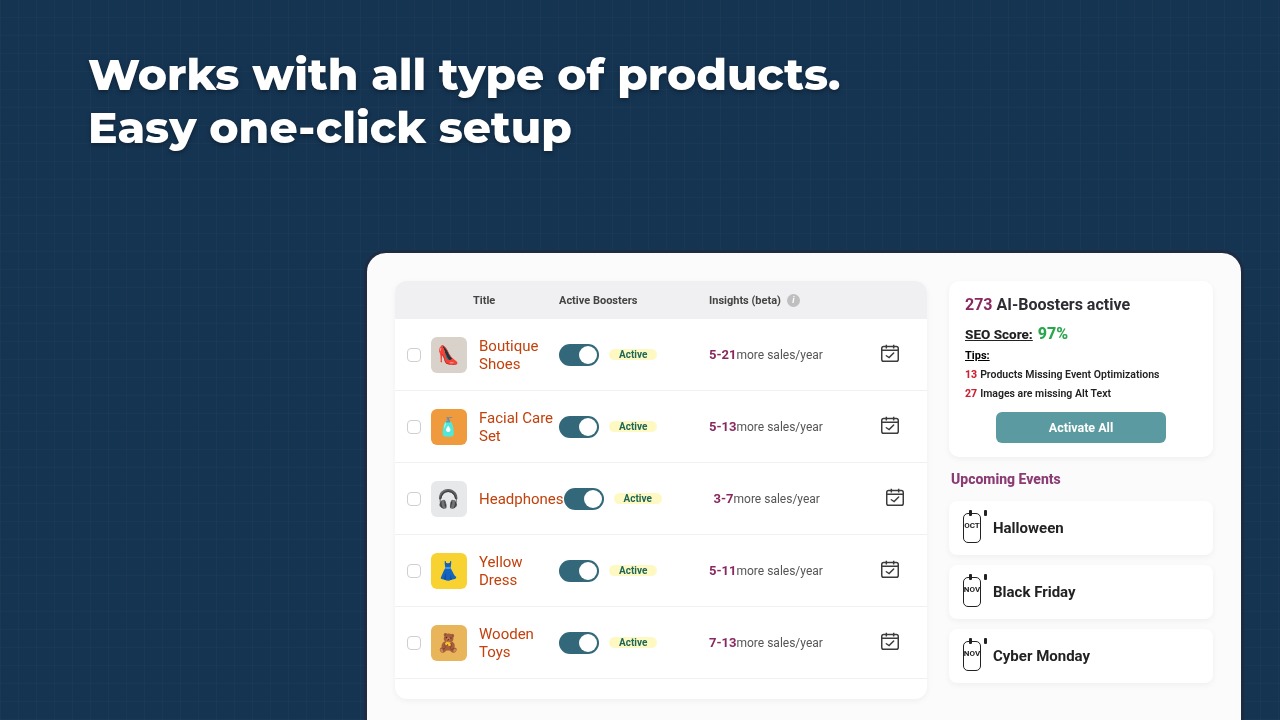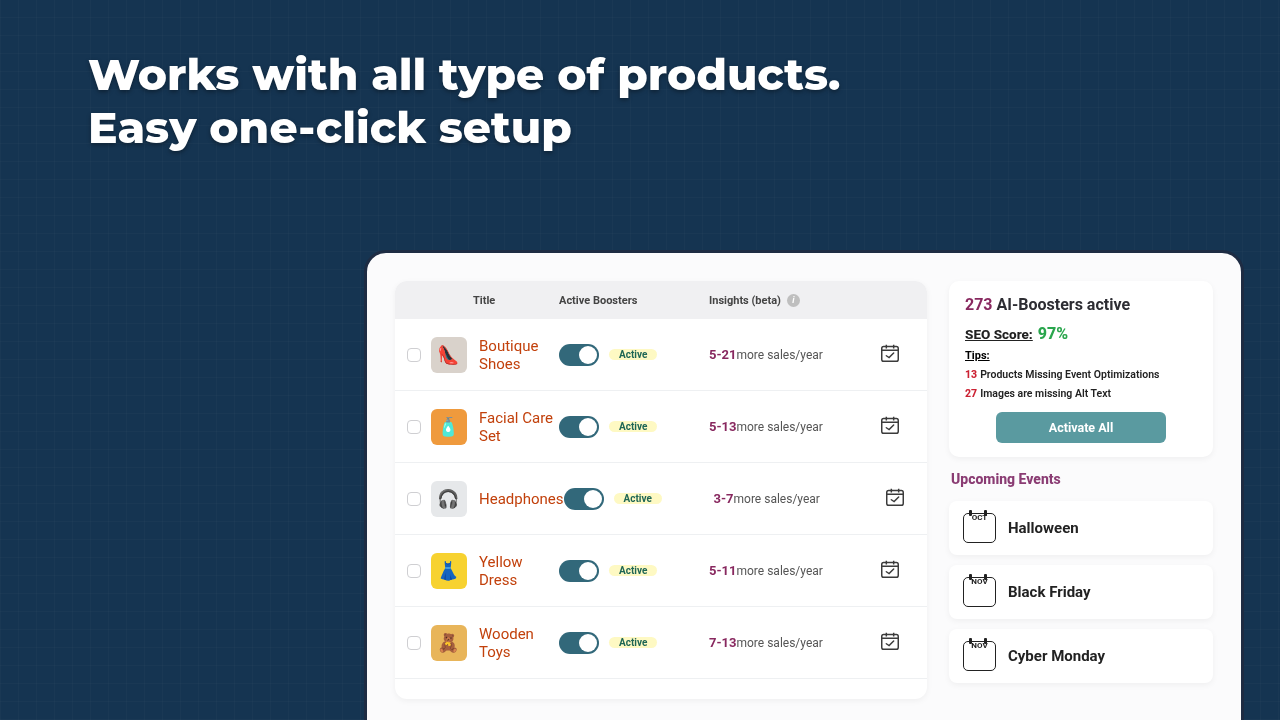--- a/index.html
+++ b/index.html
@@ -100,23 +100,23 @@
     padding: 8px 0; text-align: center; font-size: 12.5px; font-weight: 700;
     cursor: pointer;
   }
   .events-title { color: #8a3c73; font-weight: 800; font-size: 14px; padding-left: 2px; }
   .event {
     background: #fff; border-radius: 8px; padding: 12px 14px;
     box-shadow: 0 2px 6px rgba(0,0,0,.05);
     display: flex; align-items: center; gap: 12px; font-size: 15px; font-weight: 700; color: #222;
   }
   .ev-cal {
-    width: 33px; height: 30px; border: 1.8px solid #222; border-radius: 5px;
+    width: 18px; height: 30px; border: 1.8px solid #222; border-radius: 5px;
     display: flex; flex-direction: column; align-items: center; justify-content: flex-end;
-    font-size: 8px; font-weight: 700; position: relative; padding-bottom: 20px;
+    font-size: 8px; font-weight: 700; position: relative; padding-bottom: 12px;
   }
   .ev-cal::before {
     content: ""; position: absolute; top: -4px; left: 5px; width: 3px; height: 6px;
     background: #222; border-radius: 1px; box-shadow: 15px 0 0 #222;
   }
 </style>
 </head>
 <body>
 
 <div class="hero">

